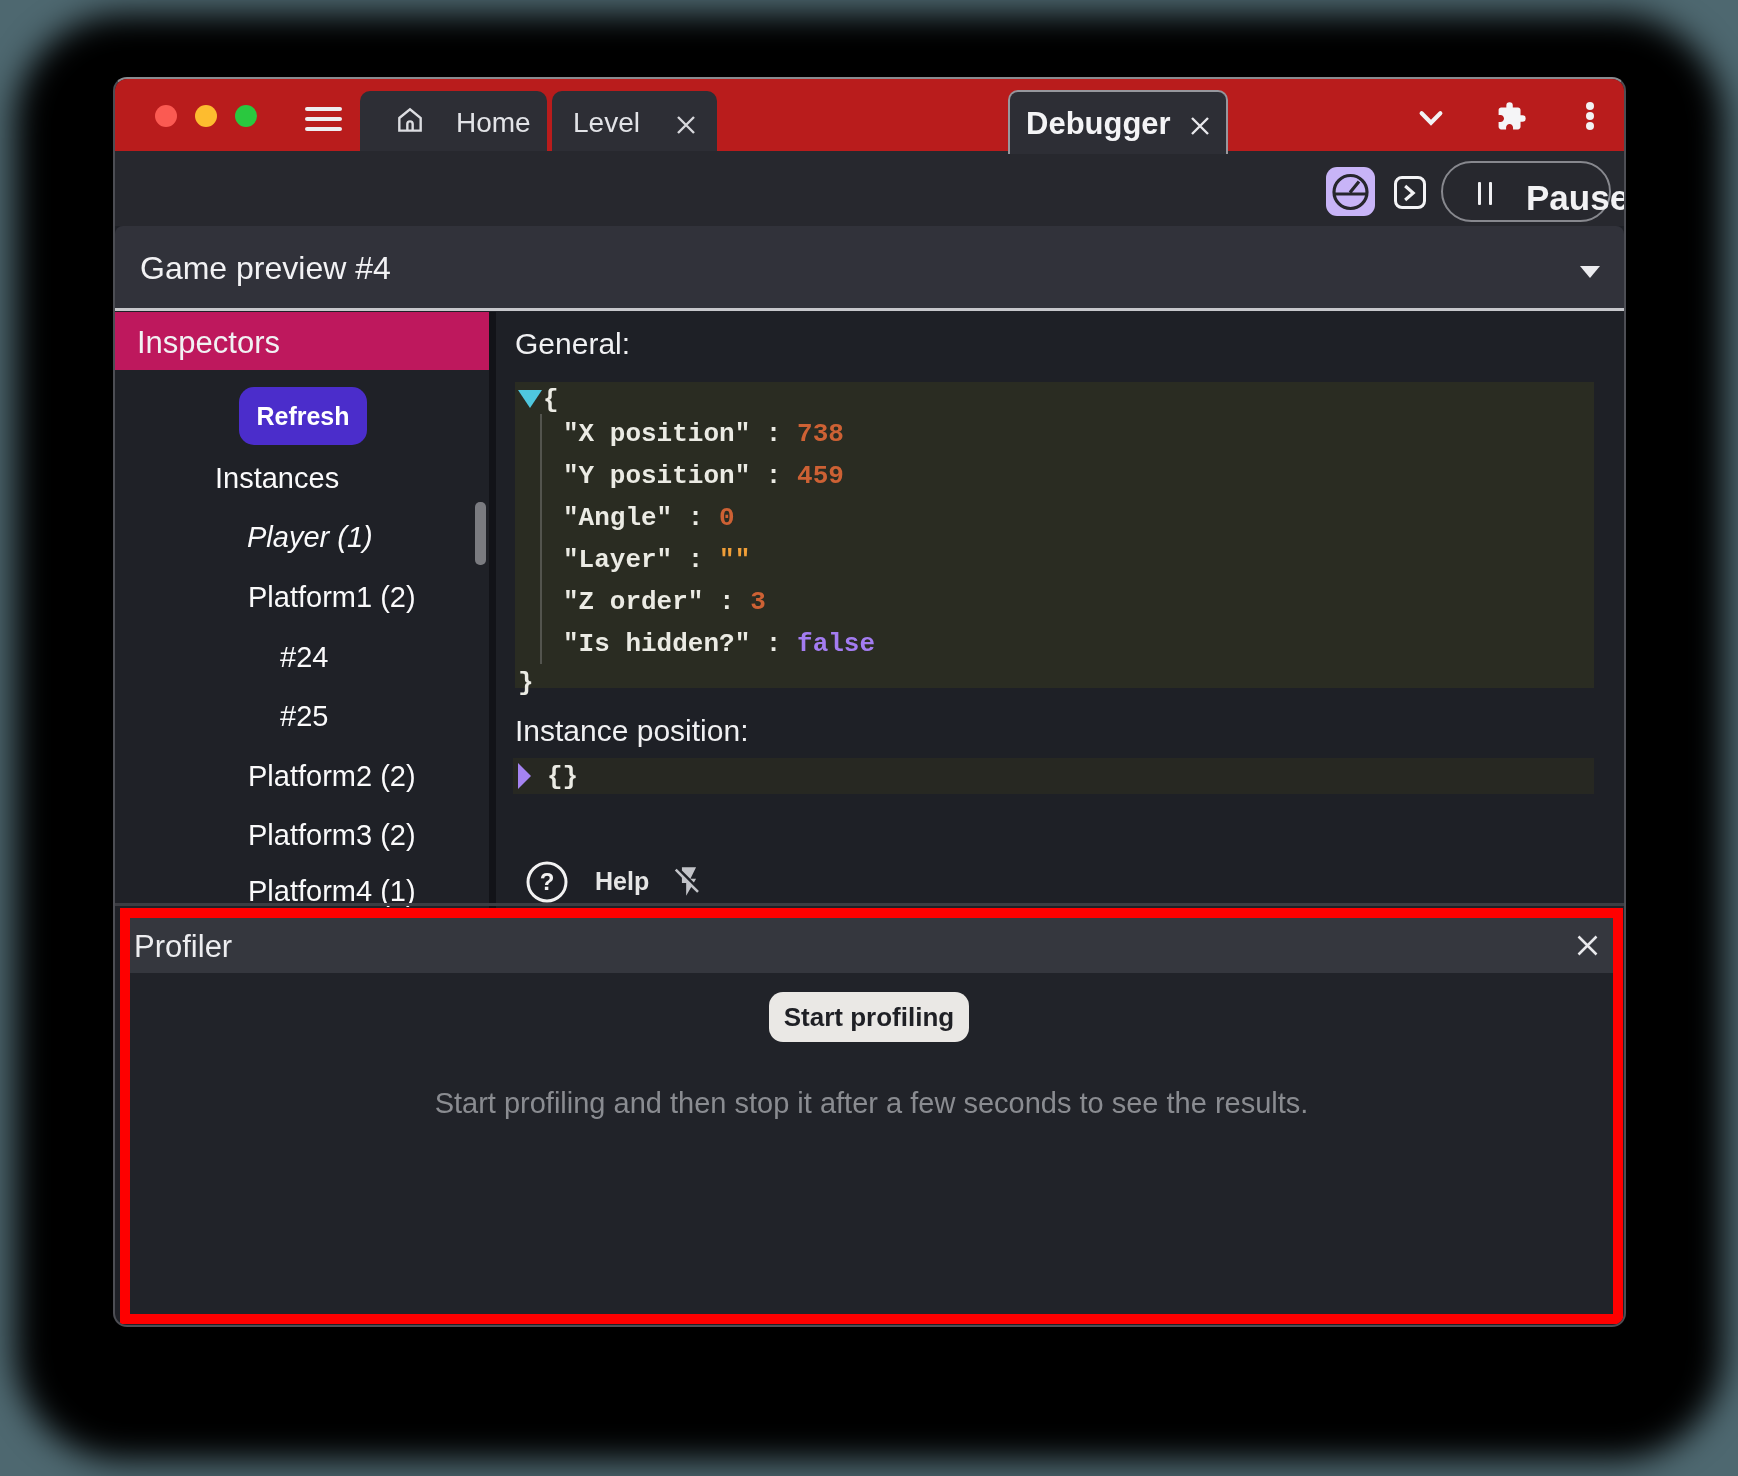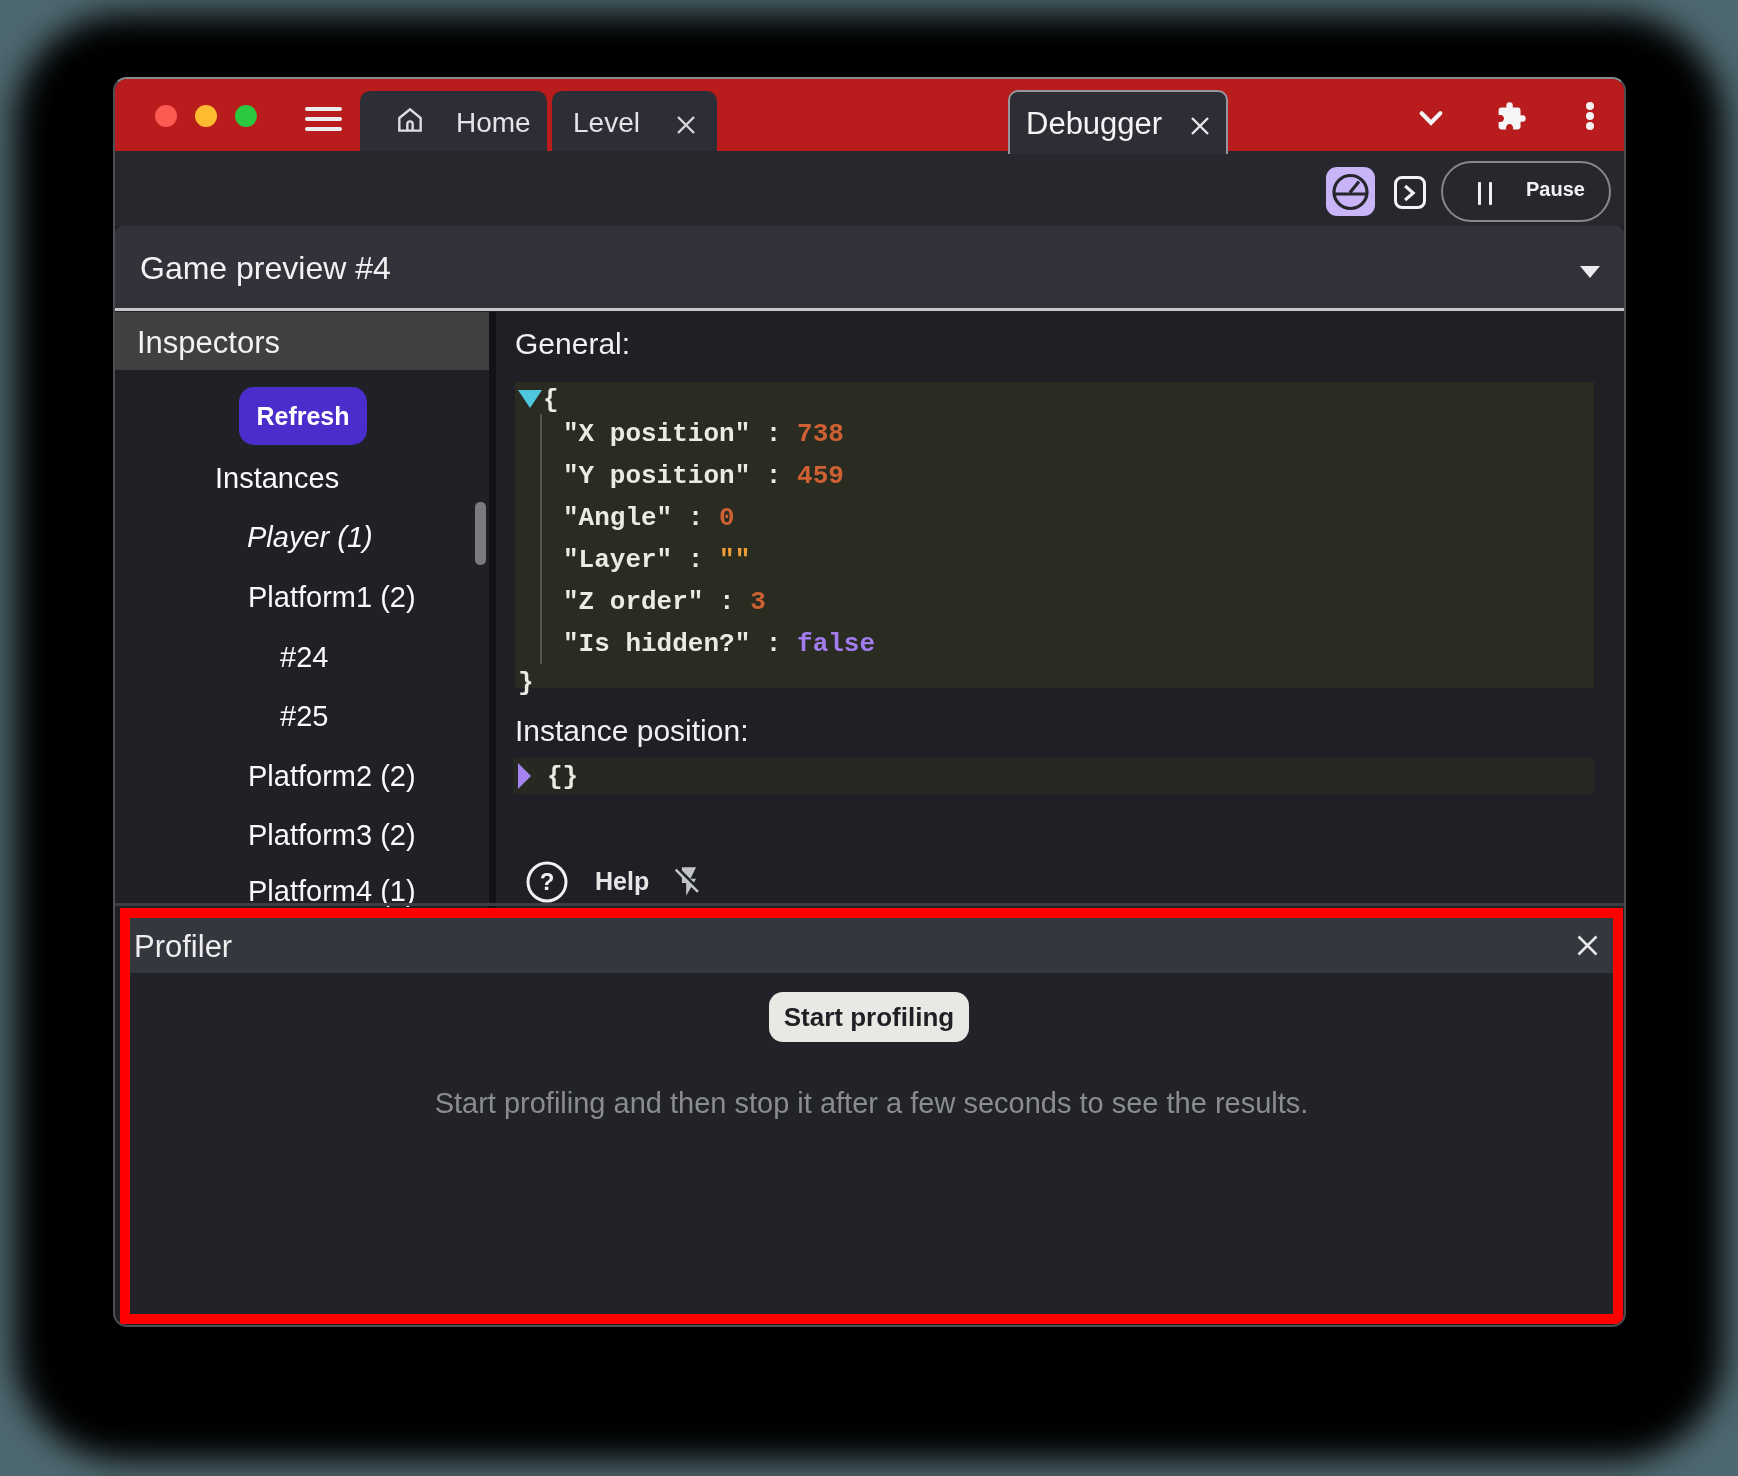--- a/index.html
+++ b/index.html
@@ -26,29 +26,29 @@
   .tab .lbl { position:absolute; top:14px; }
   #tab-debugger { top:11px; height:64px; background:#2d2e35; border:2px solid #96979d; border-bottom:none; color:#f4f4f6; z-index:5; }
   .xicon { position:absolute; width:24px; height:24px; top:22px; }
   .xicon svg { display:block; }
   
   #toolbar { position:absolute; left:0; top:72px; width:100%; height:75px; background:#27282e; }
   #btn-perf { position:absolute; left:1211px; top:16px; width:49px; height:49px; background:#c8b4f7; border-radius:11px; }
   #btn-console { position:absolute; left:1279px; top:25px; width:32px; height:33px; border:3px solid #f4f4f6; border-radius:8px; display:flex; align-items:center; justify-content:center; }
   #btn-pause { position:absolute; left:1326px; top:10px; width:170px; height:61px; border:2px solid #87888e; border-radius:31px; }
   #btn-pause .bar { position:absolute; top:19px; width:3px; height:23px; background:#f0f0f3; border-radius:1px; }
-  #btn-pause .txt { position:absolute; left:83px; top:15px; font-size:20px; font-weight:bold; color:#f2f2f4; }
+  #btn-pause .txt { position:absolute; left:83px; top:15px; font-size:35px; font-weight:bold; color:#f2f2f4; }
   
   #gamebar { position:absolute; left:0; top:147px; width:100%; height:83px; background:#31323a; border-radius:8px 8px 0 0; }
   #gamebar .t { position:absolute; left:25px; top:24px; font-size:32px; color:#f2f2f4; }
   #gamebar .tri { position:absolute; left:1465px; top:40px; width:0; height:0; border-left:10px solid transparent; border-right:10px solid transparent; border-top:12px solid #ececef; }
   #divider-light { position:absolute; left:0; top:229px; width:100%; height:3px; background:#c6c7cb; }
   
   #leftpanel { position:absolute; left:0; top:233px; width:374px; height:596px; background:#1f2127; }
-  #insp-head { position:absolute; left:0; top:0; width:100%; height:58px; background:#404040; }
+  #insp-head { position:absolute; left:0; top:0; width:100%; height:58px; background:#be185d; }
   #insp-head .t { position:absolute; left:22px; top:13px; font-size:31px; color:#f1f1f3; }
   #btn-refresh { position:absolute; left:124px; top:75px; width:128px; height:58px; background:#4b2dcb; border-radius:15px; color:#fff; font-weight:bold; font-size:25px; text-align:center; line-height:58px; }
   .treeitem { position:absolute; font-size:29px; color:#fafafb; white-space:nowrap; }
   #scrollthumb { position:absolute; left:360px; top:190px; width:11px; height:63px; background:#7a7b80; border-radius:5px; }
   #vdivider { position:absolute; left:374px; top:233px; width:7px; height:596px; background:#121318; }
   
   #content { position:absolute; left:381px; top:233px; width:1132px; height:596px; background:#1e2026;padding-left:19px; }
   .seclabel { position:absolute; font-size:30px; color:#f0f0f2; }
   #codeblock { position:absolute; left:19px; top:70px; width:1079px; height:306px; background:#2a2c22; }
   .mono { position:absolute; font-family:"Liberation Mono", monospace; font-size:26px; font-weight:bold; color:#ebebe4; white-space:pre; }
@@ -86,21 +86,21 @@
       <span class="lbl" style="left:96px; top:16px;">Home</span>
     </div>
     <div class="tab" id="tab-level" style="left:437px; width:165px;">
       <span class="lbl" style="left:21px; top:16px;">Level</span>
       <span class="xicon" style="left:122px;">
           <svg width="24" height="24" viewBox="0 0 24 24" stroke="#d7d8dc" stroke-width="2.4">
             <path d="M4 4 L20 20 M20 4 L4 20"></path>
           </svg>
         </span>
     </div>
-    <div class="tab" id="tab-debugger" style="left:893px; width:220px;">
+    <div class="tab" id="tab-debugger" style="left:893px; width:220px;font-weight:bold;">
       <span class="lbl" style="left:16px; top:14px; font-size:31px;">Debugger</span>
       <span class="xicon" style="left:178px; top:22px;">
           <svg width="24" height="24" viewBox="0 0 24 24" stroke="#e8e8ec" stroke-width="2.4">
             <path d="M4 4 L20 20 M20 4 L4 20"></path>
           </svg>
         </span>
     </div>
     <svg style="position:absolute; left:1302px; top:25px;" width="28" height="28" viewBox="0 0 24 24" fill="none" stroke="#f2f2f4" stroke-width="3.6" stroke-linecap="round">
         <path d="M4 8 L12 16 L20 8"></path>
       </svg>

